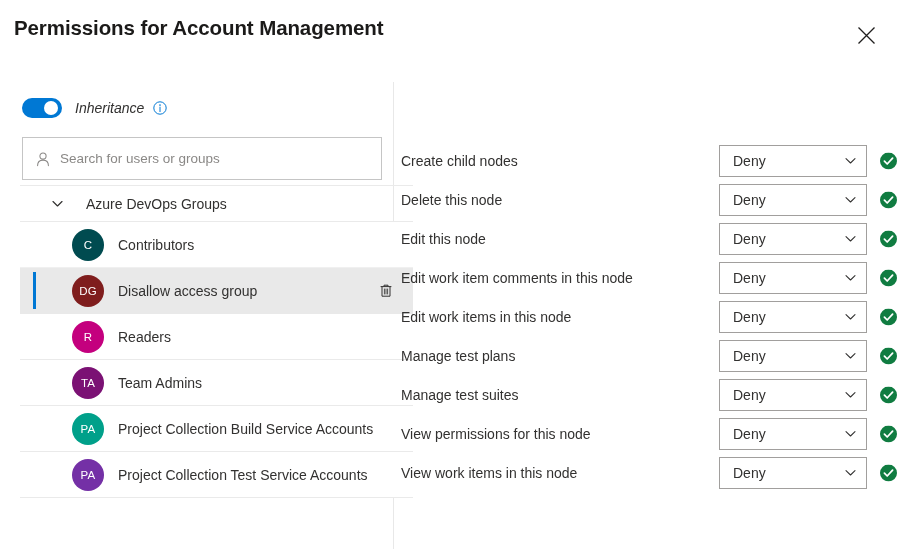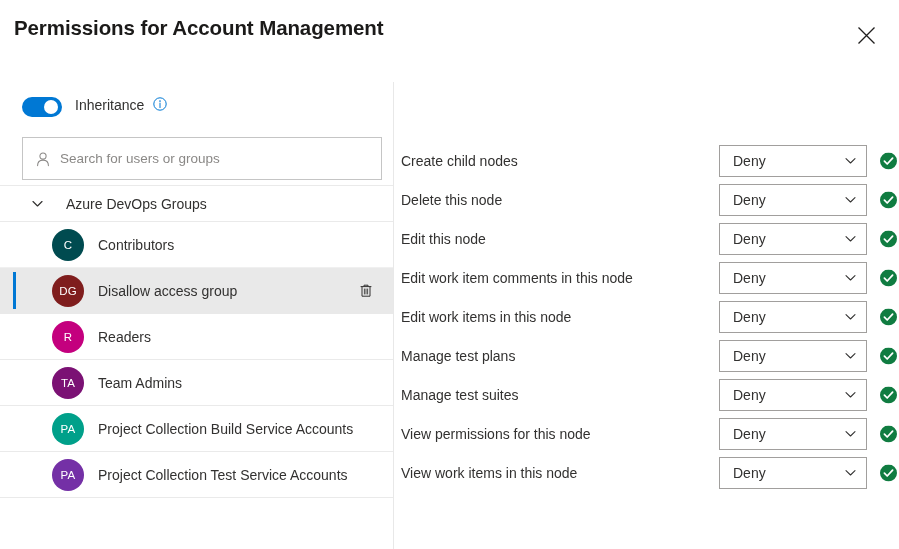--- a/index.html
+++ b/index.html
@@ -61,22 +61,23 @@
     top: 82px;
     width: 393px;
     height: 467px;
   }
 
   .inheritance-row {
     position: absolute;
     left: 22px;
     top: 15px;
     display: flex;
-    align-items: flex-start;
+    align-items: center;
     height: 22px;
+    font-style: italic;
   }
   .toggle {
     width: 40px;
     height: 20px;
     border-radius: 10px;
     background: #0078d4;
     position: relative;
     cursor: pointer;
     flex: 0 0 auto;
   }
@@ -139,20 +140,21 @@
     height: 100%;
   }
   .search-box input::placeholder { color: #8a8886; opacity: 1; }
 
   
   #group-tree {
     position: absolute;
     left: 0;
     top: 103px;
     width: 393px;
+    padding-left: 20px;
   }
   .tree-header {
     position: relative;
     height: 37px;
     display: flex;
     align-items: center;
     border-bottom: 1px solid #eaeaea;
     border-top: 1px solid #eaeaea;
     cursor: pointer;
     box-sizing: border-box;

